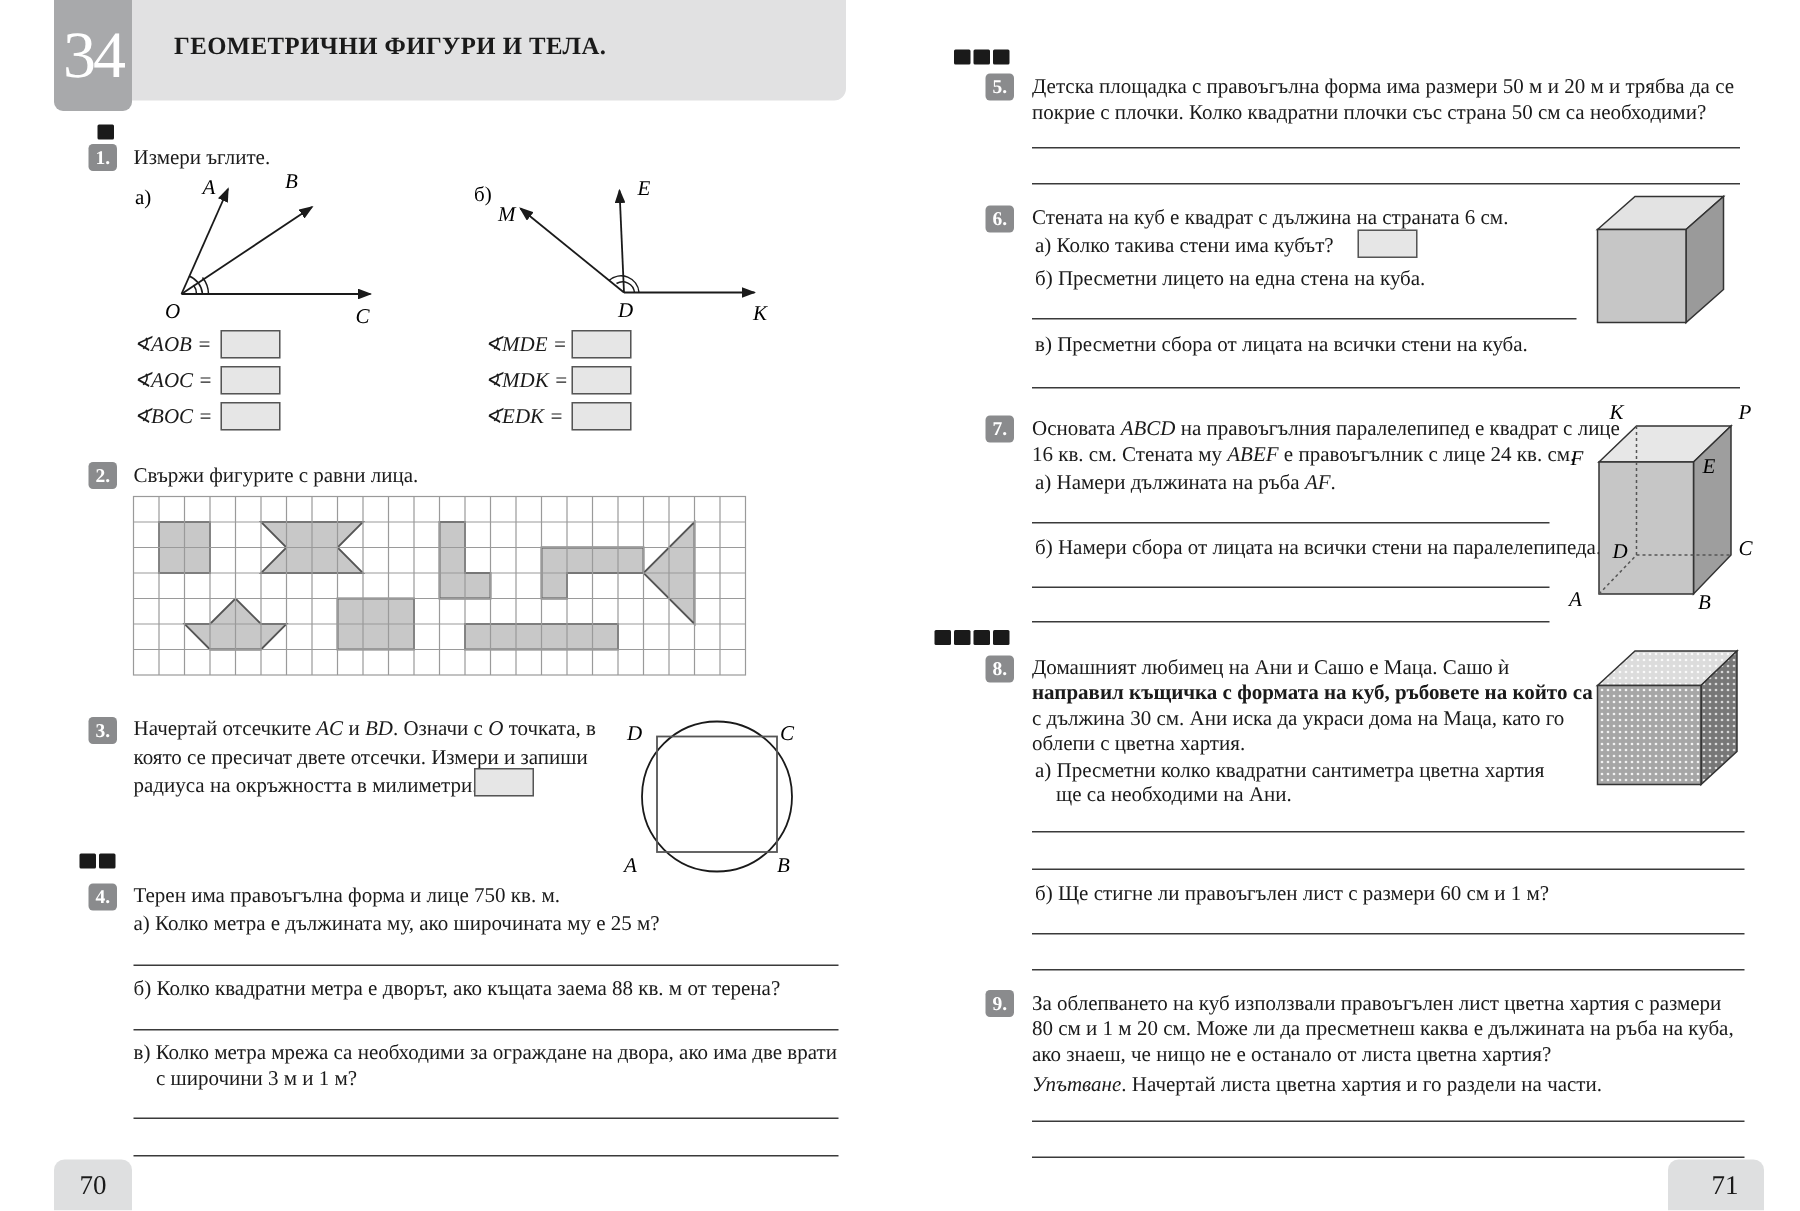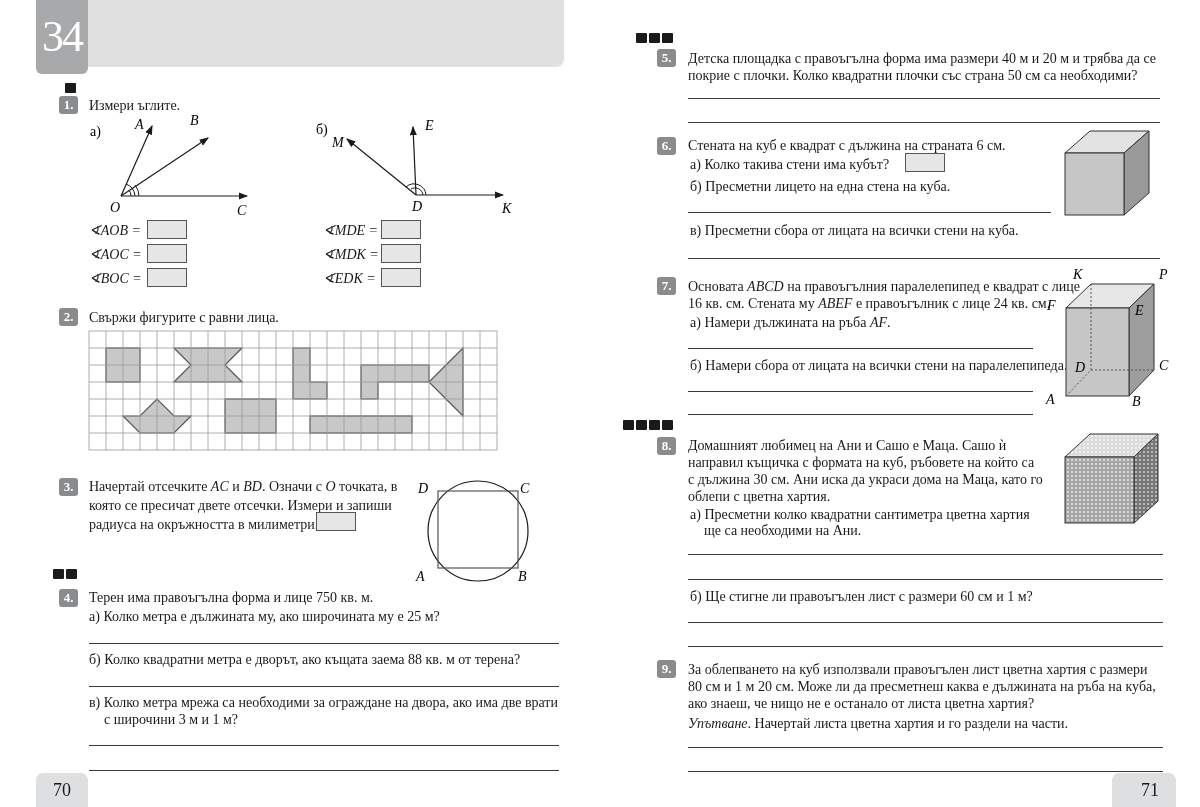--- a/index.html
+++ b/index.html
@@ -19,20 +19,21 @@
   .ansbox { width:40px; height:19px; background:#e6e6e6; border:1px solid #555; box-sizing:border-box; }
   .pagenum { width:52px; height:34px; background:#dedfe0; border-top-left-radius:7px; border-top-right-radius:7px; font-size:18px; text-align:center; line-height:34px; top:773px; }
   svg text { font-family:"Liberation Serif","DejaVu Serif",serif; }
 </style>
 </head>
 <body>
 
 <div class="abs header-band"></div>
 <div class="abs chapter-tab">34</div>
 <div class="abs chapter-title">
+  <div>ГЕОМЕТРИЧНИ ФИГУРИ И ТЕЛА.</div>
 </div>
 
 <div class="abs diff" style="left:65px; top:83px;">
     <span></span>
   </div>
 
 <div class="abs badge" style="left:59px; top:96px;">1.</div>
 <div class="abs txt" style="left:89px; top:97px;text-align:center;">Измери ъглите.</div>
 
 <svg class="abs" style="left:80px; top:110px;" width="460" height="110">
@@ -138,21 +139,21 @@
 
 <div class="abs pagenum" style="left:36px;">70</div>
 
 <div class="abs diff" style="left:636px; top:33px;">
     <span></span>
     <span></span>
     <span></span>
   </div>
 
 <div class="abs badge" style="left:657px; top:49px;">5.</div>
-<div class="abs txt" style="left:688px; top:50px;">Детска площадка с правоъгълна форма има размери 40 м и 20 м и трябва да се</div>
+<div class="abs txt" style="left:688px; top:50px;">Детска площадка с правоъгълна форма има размери 50 м и 20 м и трябва да се</div>
 <div class="abs txt" style="left:688px; top:67px;">покрие с плочки. Колко квадратни плочки със страна 50 см са необходими?</div>
 <div class="abs line" style="left:688px; top:98px; width:472px;"></div>
 <div class="abs line" style="left:688px; top:122px; width:472px;"></div>
 
 <div class="abs badge" style="left:657px; top:137px;">6.</div>
 <div class="abs txt" style="left:688px; top:137px;text-align:center;">Стената на куб е квадрат с дължина на страната 6 см.</div>
 <div class="abs txt" style="left:690px; top:156px;">а) Колко такива стени има кубът?</div>
 <div class="abs ansbox" style="left:905px; top:153px;"></div>
 <div class="abs txt" style="left:690px; top:178px;">б) Пресметни лицето на една стена на куба.</div>
 <div class="abs line" style="left:688px; top:212px; width:363px;"></div>
@@ -193,21 +194,21 @@
 
 <div class="abs diff" style="left:623px; top:420px;">
     <span></span>
     <span></span>
     <span></span>
     <span></span>
   </div>
 
 <div class="abs badge" style="left:657px; top:437px;">8.</div>
 <div class="abs txt" style="left:688px; top:437px;">Домашният любимец на Ани и Сашо е Маца. Сашо ѝ</div>
-<div class="abs txt" style="left:688px; top:454px;">направил къщичка с формата на куб, ръбовете на който са</div>
+<div class="abs txt" style="left:688px; top:454px;font-weight:bold;">направил къщичка с формата на куб, ръбовете на който са</div>
 <div class="abs txt" style="left:688px; top:471px;">с дължина 30 см. Ани иска да украси дома на Маца, като го</div>
 <div class="abs txt" style="left:688px; top:488px;">облепи с цветна хартия.</div>
 <div class="abs txt" style="left:690px; top:506px;">а) Пресметни колко квадратни сантиметра цветна хартия</div>
 <div class="abs txt" style="left:704px; top:522px;">ще са необходими на Ани.</div>
 <div class="abs line" style="left:688px; top:554px; width:475px;"></div>
 <div class="abs line" style="left:688px; top:579px; width:475px;"></div>
 <div class="abs txt" style="left:690px; top:588px;">б) Ще стигне ли правоъгълен лист с размери 60 см и 1 м?</div>
 <div class="abs line" style="left:688px; top:622px; width:475px;"></div>
 <div class="abs line" style="left:688px; top:646px; width:475px;"></div>
 

